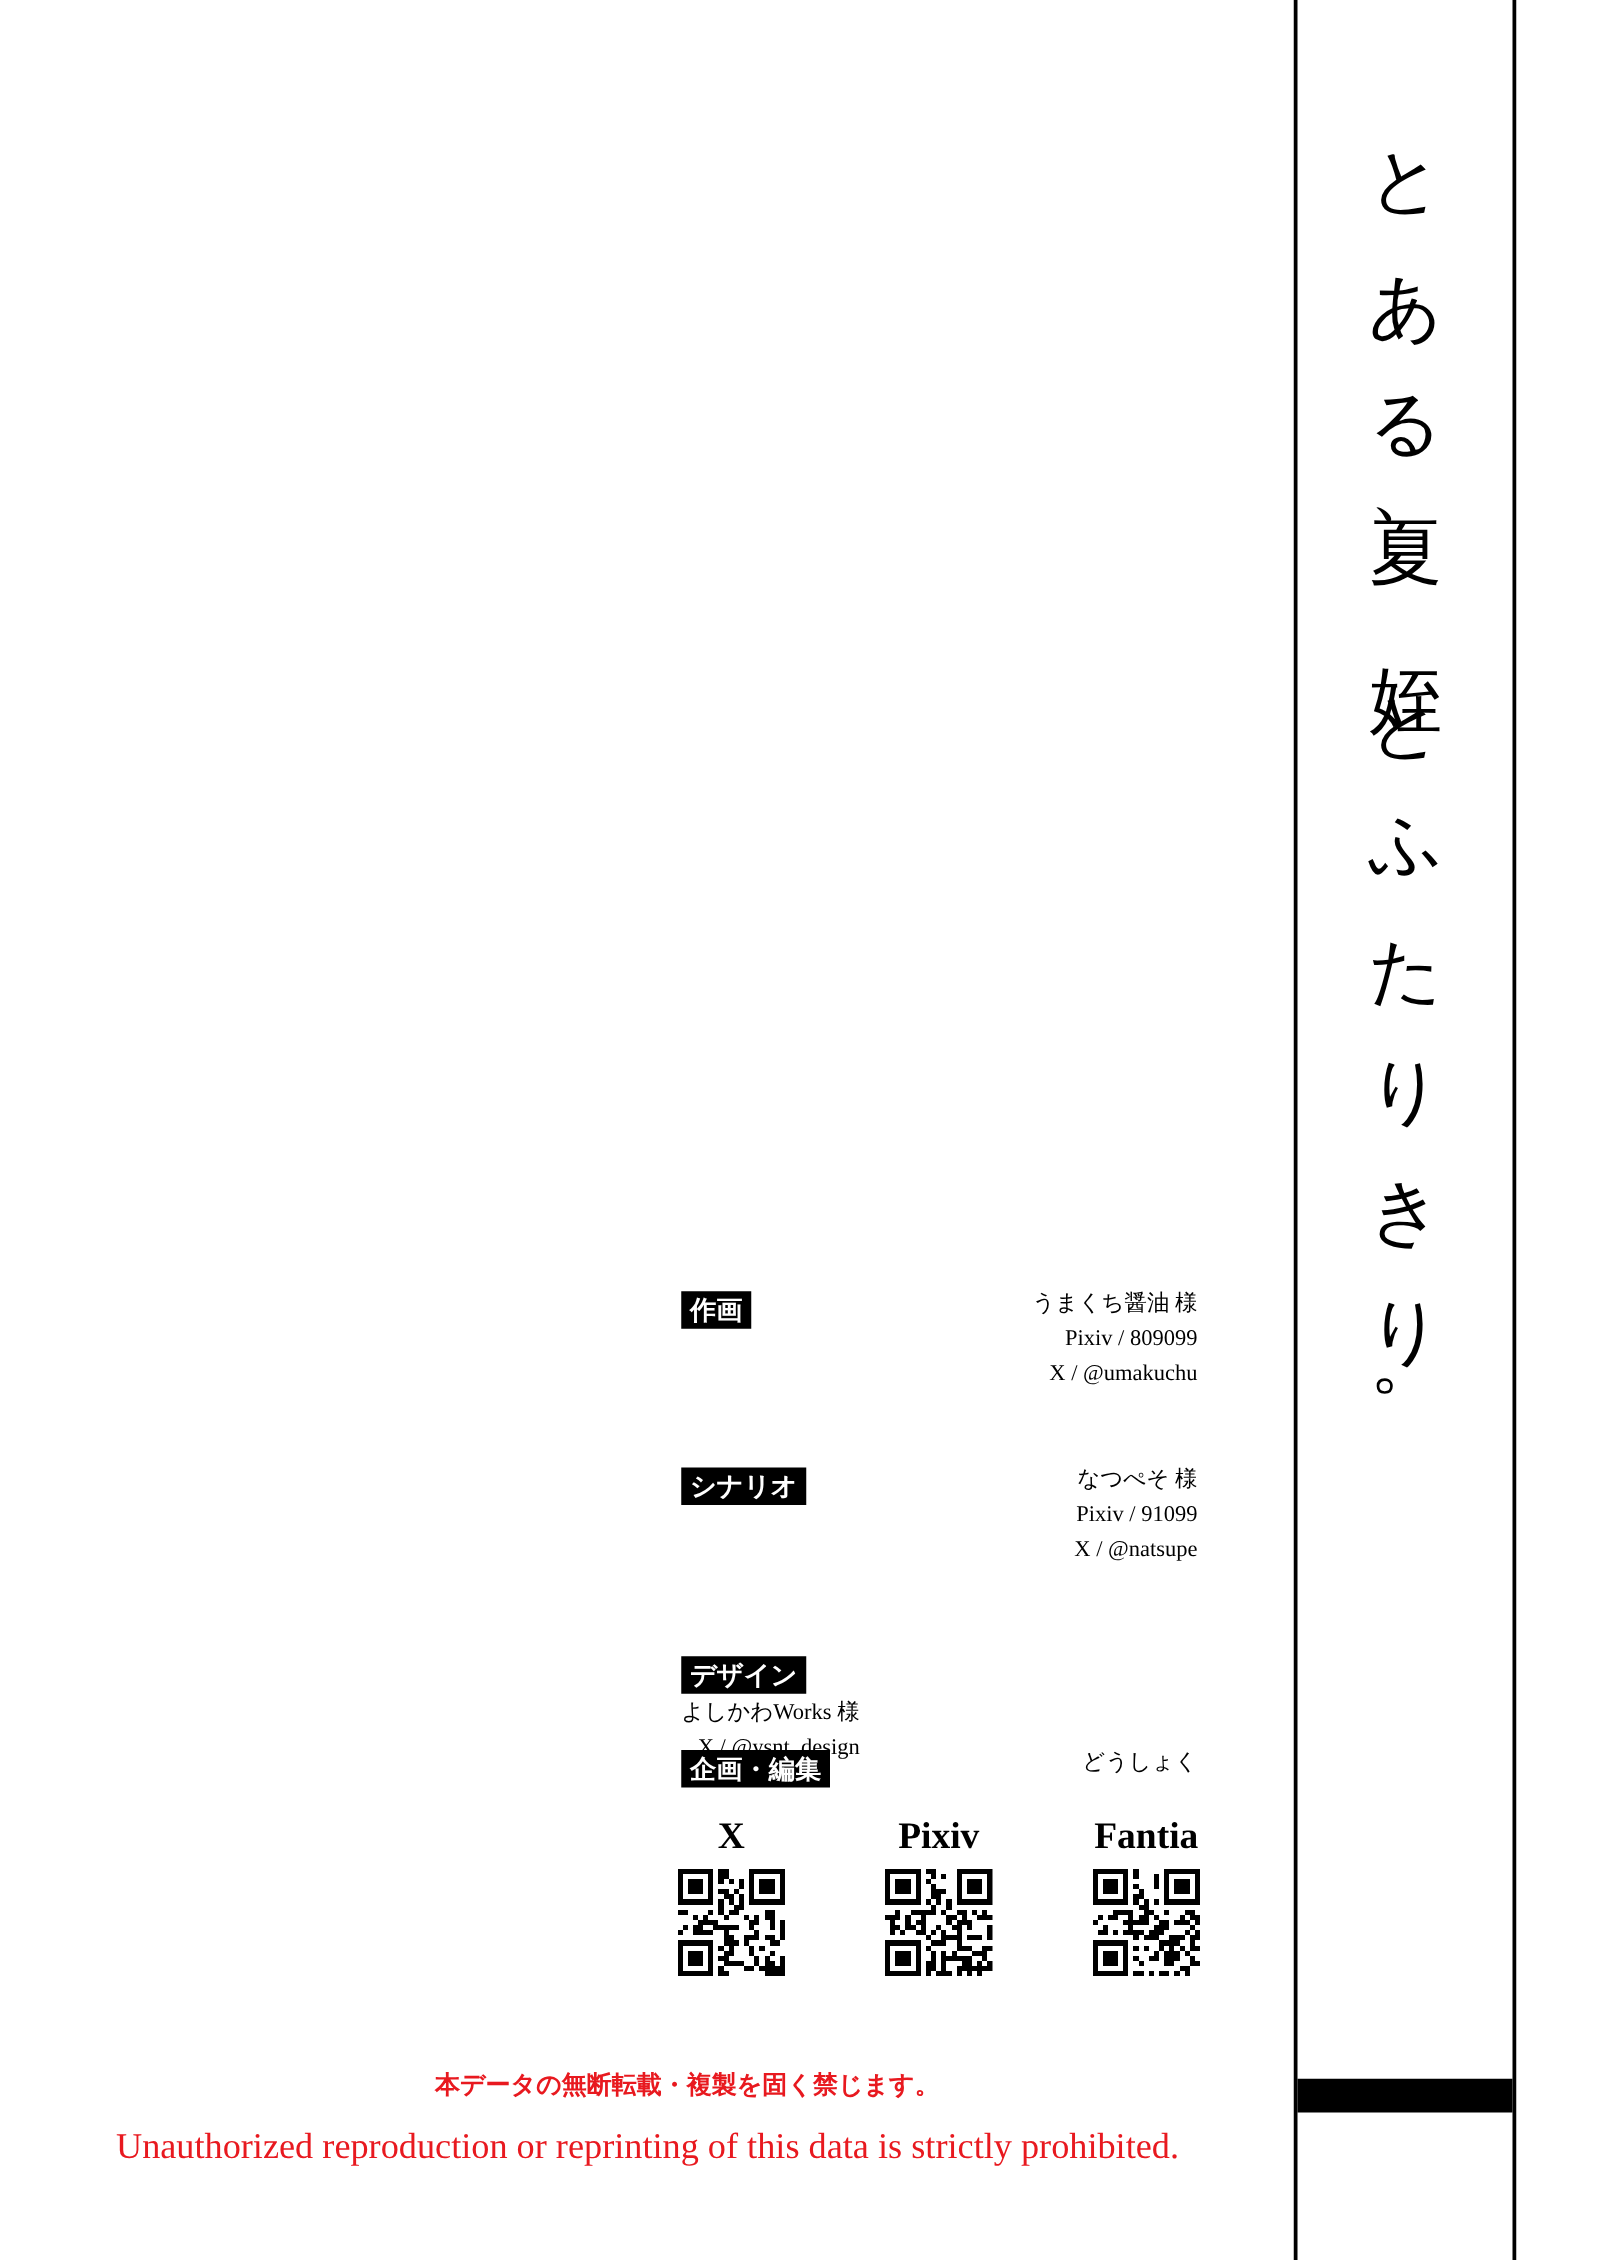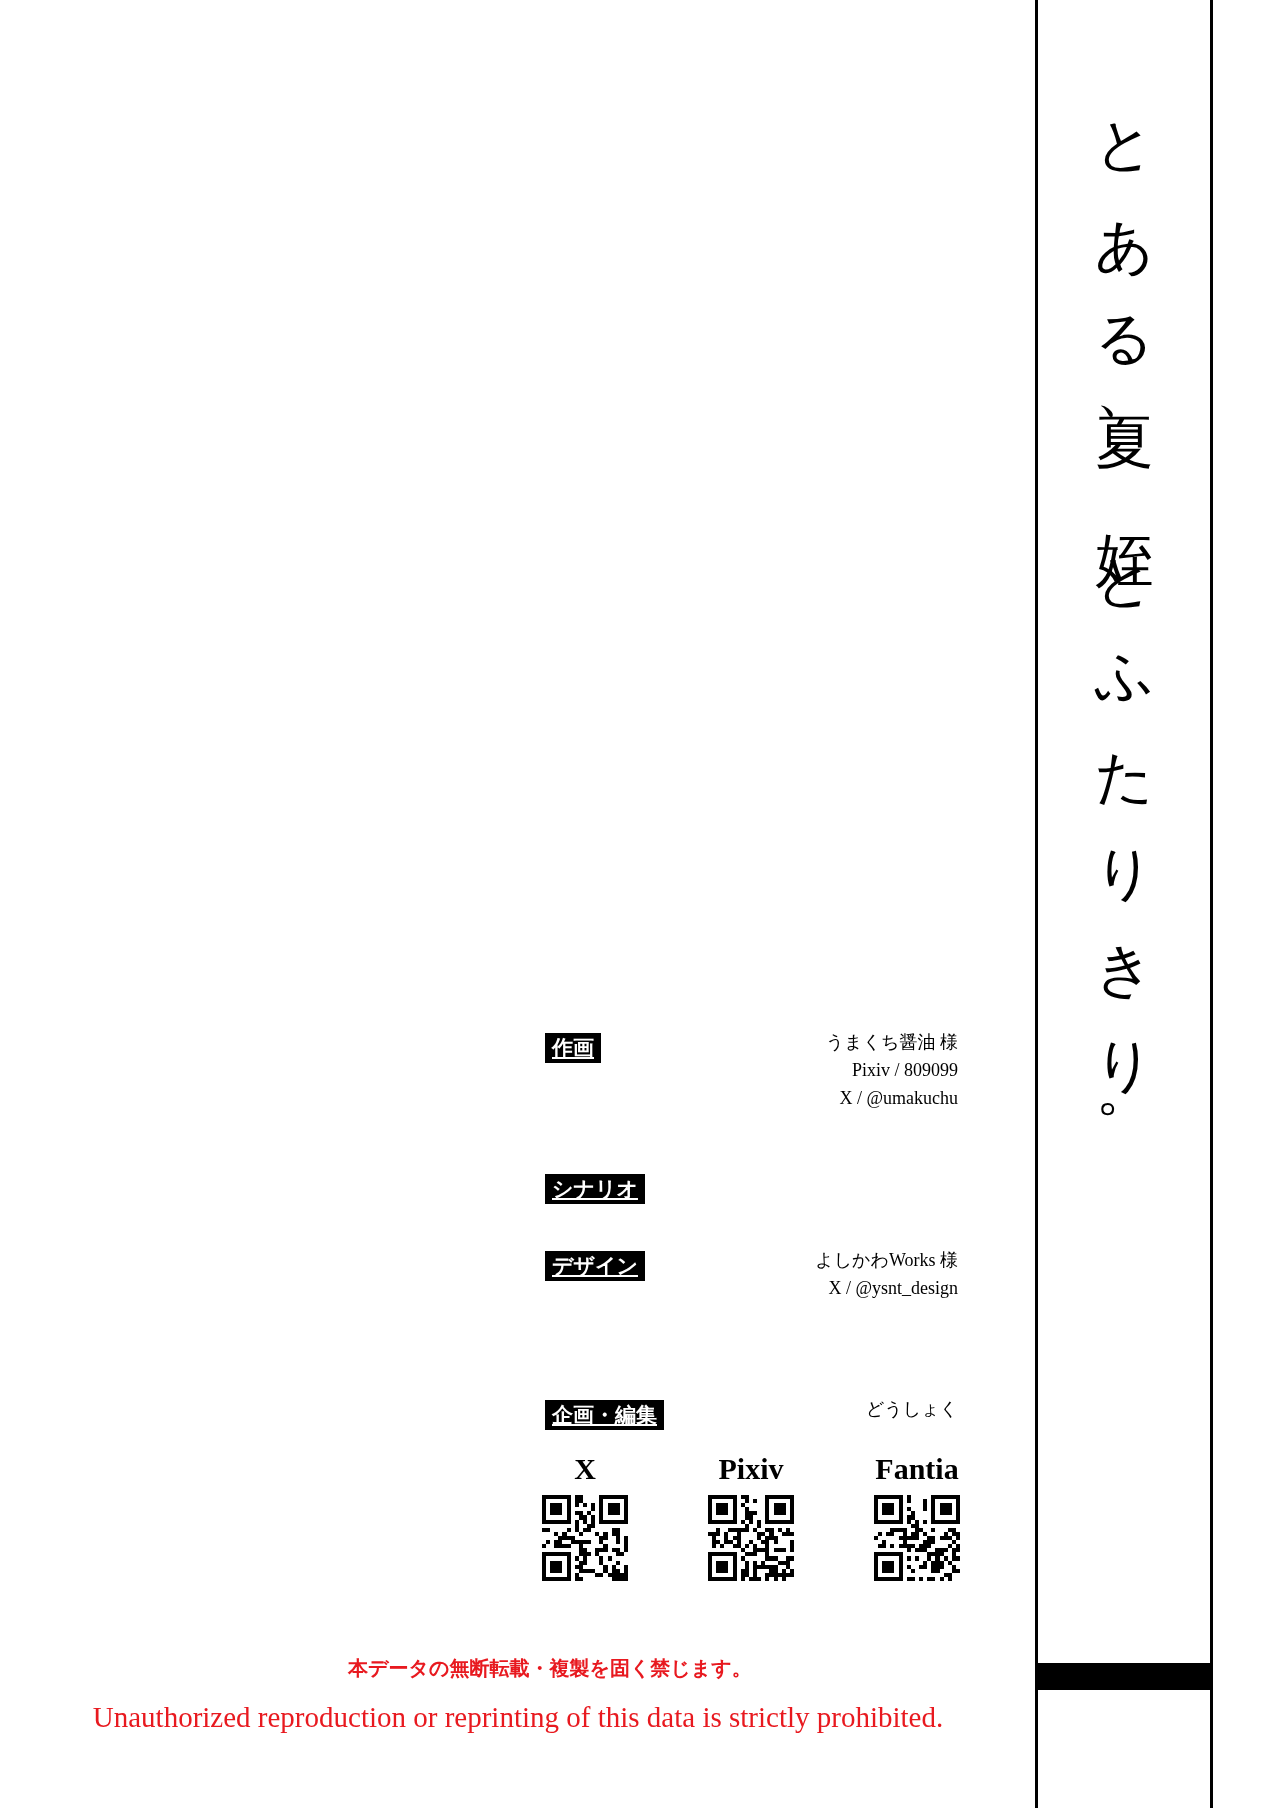--- a/index.html
+++ b/index.html
@@ -42,30 +42,29 @@
     background:var(--ink);
   }
 
   
   .credit-row{
     position:absolute;left:545px;width:413px;
     display:flex;justify-content:space-between;align-items:flex-start;
   }
   .row-sakuga{top:1028px;}
   .row-scenario{top:1133px;margin-top:36px;}
-  .row-design{top:1246px;}
+  .row-design{top:1320px;flex-direction:column;}
   .row-kikaku{top:1395px;}
   .role-badge{
     background:var(--ink);color:#ffffff;
     font-size:21px;font-weight:bold;
     line-height:1.15;
     padding:3px 7px;
     margin-top:5px;
     white-space:nowrap;
-    text-decoration:underline;
   }
   .credit-lines{
     text-align:right;
     font-size:18px;
     line-height:28px;
     white-space:nowrap;
   }
 
   
   .qr-block{
@@ -117,20 +116,25 @@
     <span class="role-badge">作画</span>
     <div class="credit-lines">
       <div>うまくち醤油 様</div>
       <div>Pixiv / 809099</div>
       <div>X / @umakuchu</div>
     </div>
   </div>
 
   <div class="credit-row row-scenario">
     <span class="role-badge">シナリオ</span>
+    <div class="credit-lines">
+      <div>なつぺそ 様</div>
+      <div>Pixiv / 91099</div>
+      <div>X / @natsupe</div>
+    </div>
   </div>
 
   <div class="credit-row row-design">
     <span class="role-badge">デザイン</span>
     <div class="credit-lines">
       <div>よしかわWorks 様</div>
       <div>X / @ysnt_design</div>
     </div>
   </div>
 

